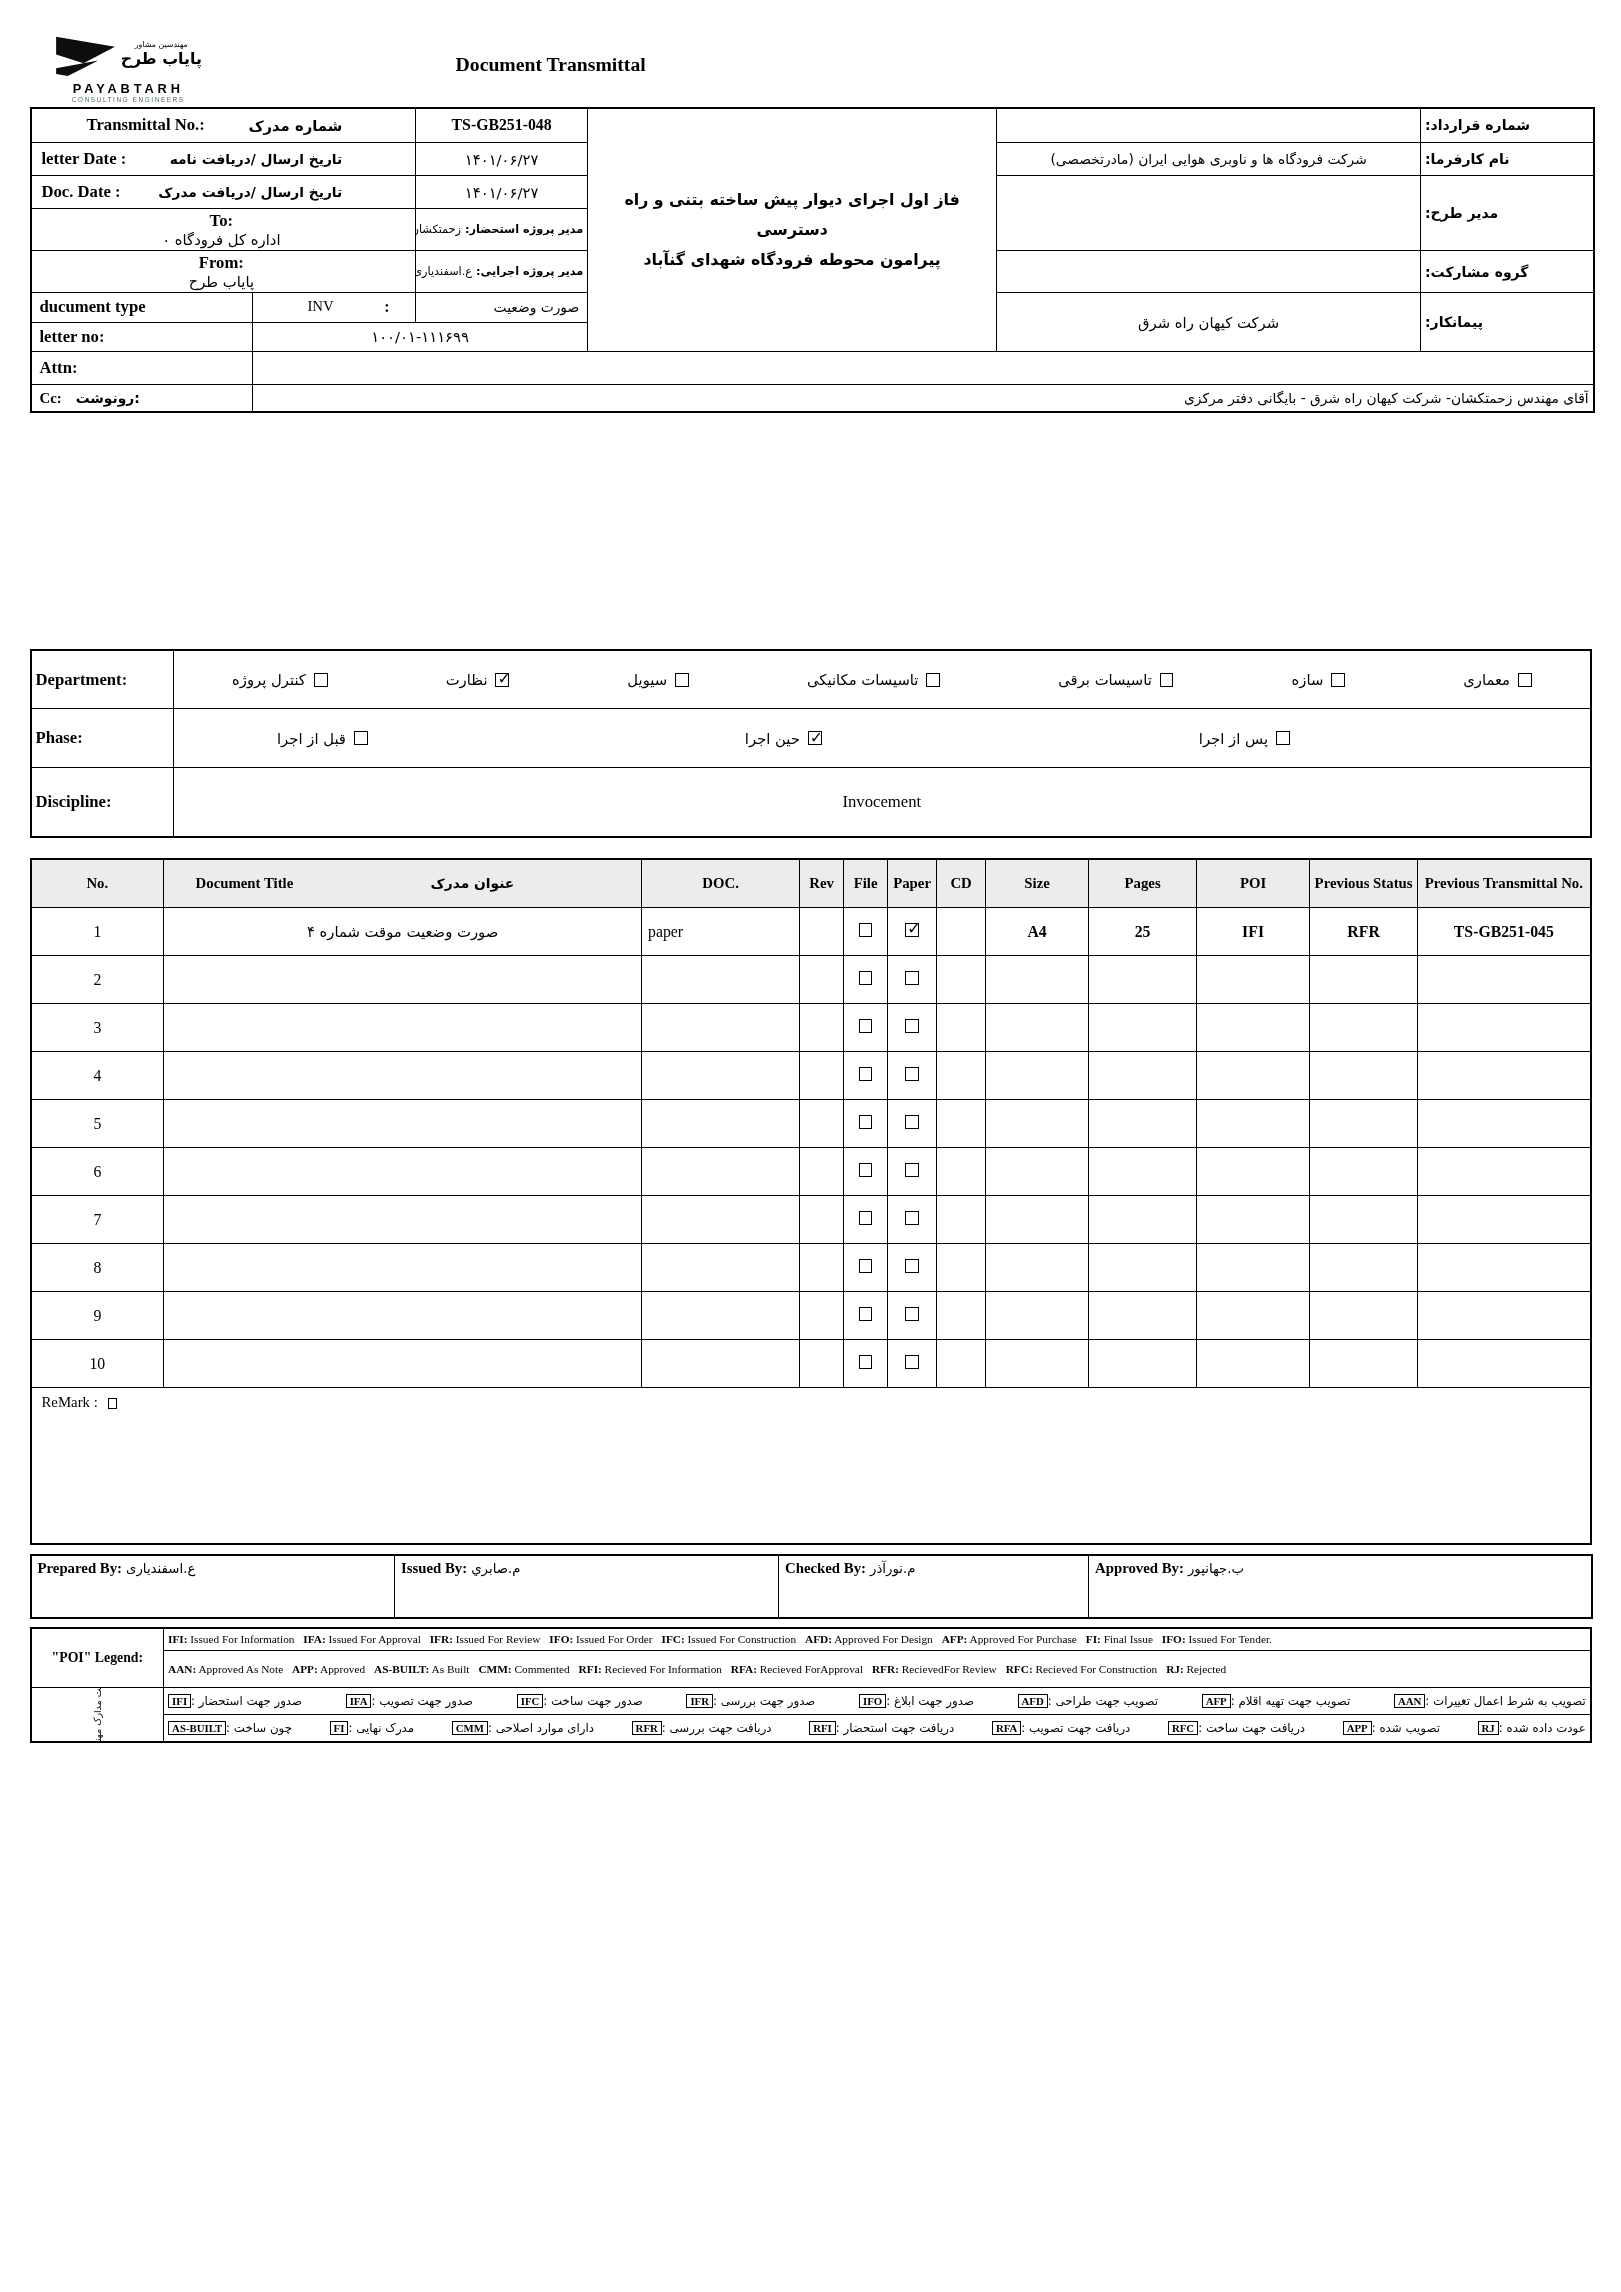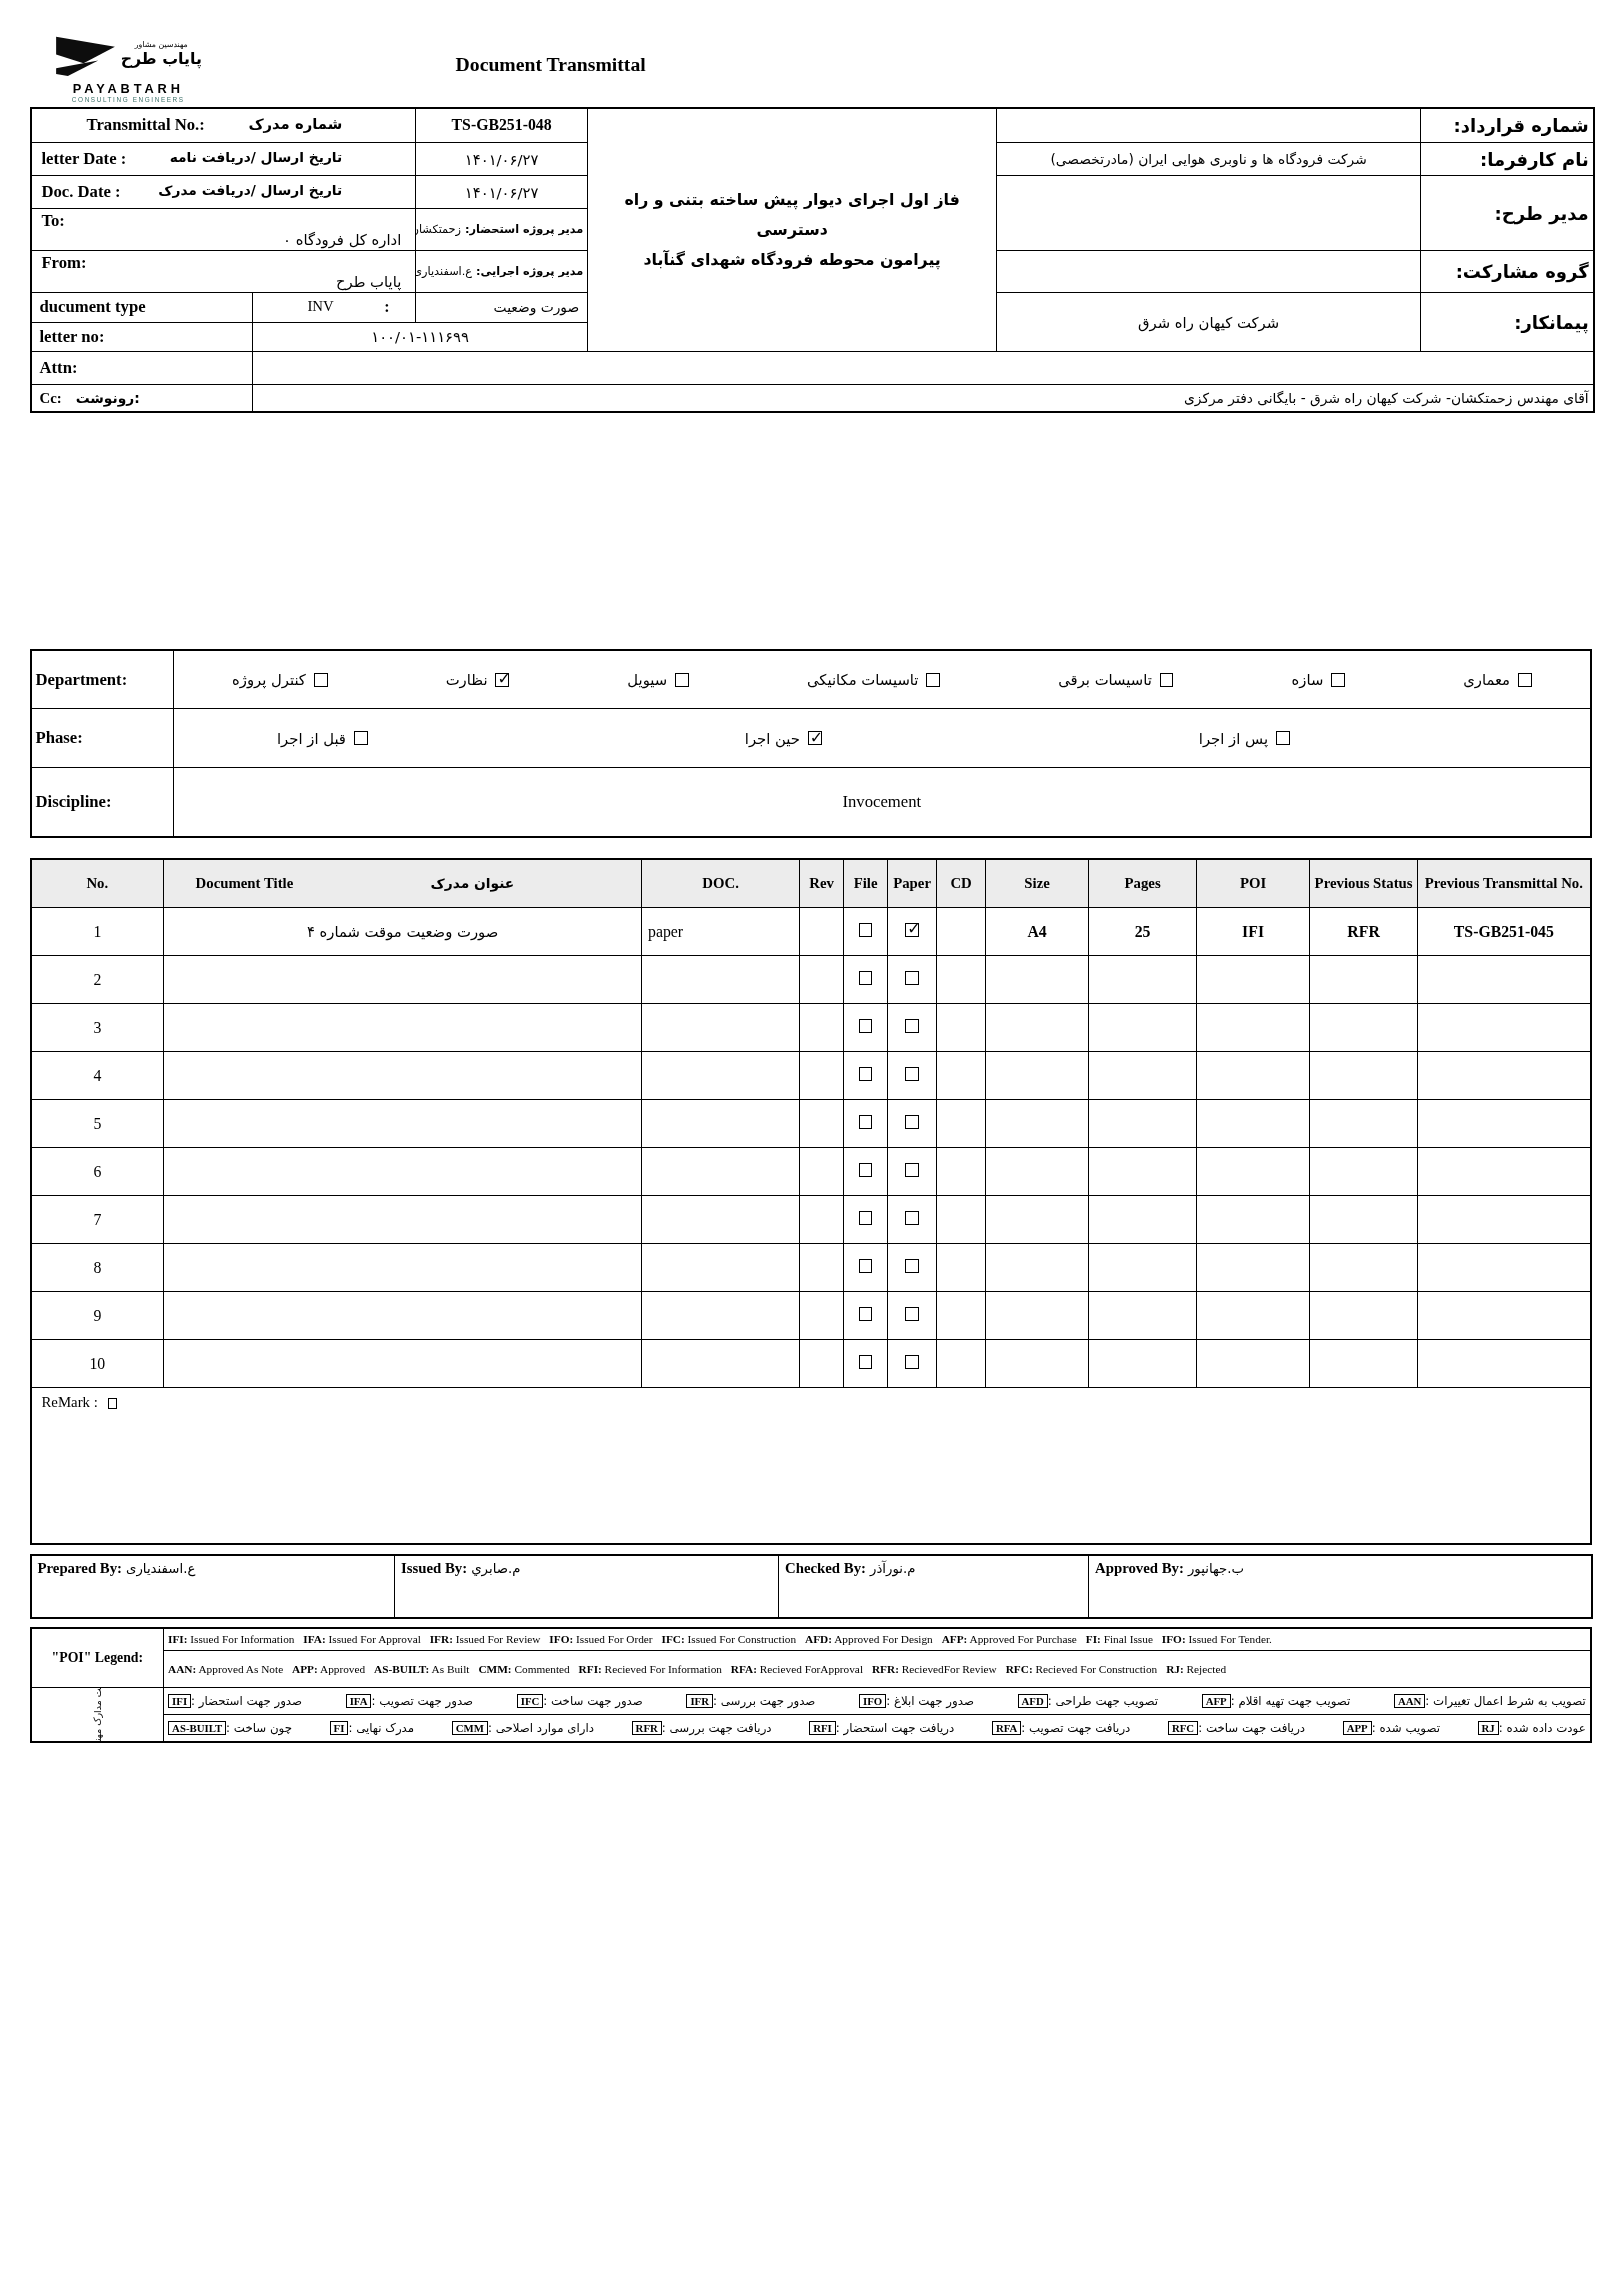--- a/index.html
+++ b/index.html
@@ -23,28 +23,28 @@
   
   .tbl { border-collapse:collapse; table-layout:fixed; width:1562px; border:2px solid #000; }
   .tbl td, .tbl th { border:1px solid #000; padding:2px 3.9px; vertical-align:middle; overflow:hidden; }
   .b { font-weight:bold; }
   .ctr { text-align:center; }
   .fa { direction:rtl; font-family:"DejaVu Sans",sans-serif; }
   .fs15 { font-size:14.8px; } .fs16 { font-size:15.8px; } .fs14 { font-size:13.8px; }
 
   
   .cell-ab { }
-  .cell-ab .inner { display:flex; justify-content:space-between; }
+  .cell-ab .inner { display:flex; justify-content:space-between; align-items:center; }
   .pad-lab .inner { padding:0 69px 0 5.9px; }
   .pad-val .inner { padding:0 9.9px 0 5.9px;flex-direction:column; }
   .pl55 .inner { padding-left:51px; }
   .en-b { font-weight:bold; font-size:16.7px; white-space:nowrap; }
   .fa-b { font-weight:bold; }
   .desc-cell { text-align:center; font-size:15.8px; font-weight:bold; line-height:1.9; }
-  .fa-label { direction:rtl; text-align:right; font-weight:bold; font-size:18px; font-family:"DejaVu Sans",sans-serif; }
+  .fa-label { direction:rtl; text-align:left; font-weight:bold; font-size:14px; font-family:"DejaVu Sans",sans-serif; }
   .sm-pm { font-size:11.3px; text-align:center; white-space:nowrap; padding:0 2px; }
   .sm-pm .val { margin-right:3.9px; }
   .inv-cell { }
   .inv-cell .inner { display:flex; align-items:flex-start; }
   .inv-code { flex:1; text-align:center; font-size:14.8px; }
   .inv-colon { padding-right:21.7px; font-weight:bold; }
   .ltr { direction:ltr; unicode-bidi:isolate; }
   .cc-val { text-align:right; font-size:13.8px; padding-right:7.9px; }
   .client-val { text-align:center; font-size:13.8px; }
 

